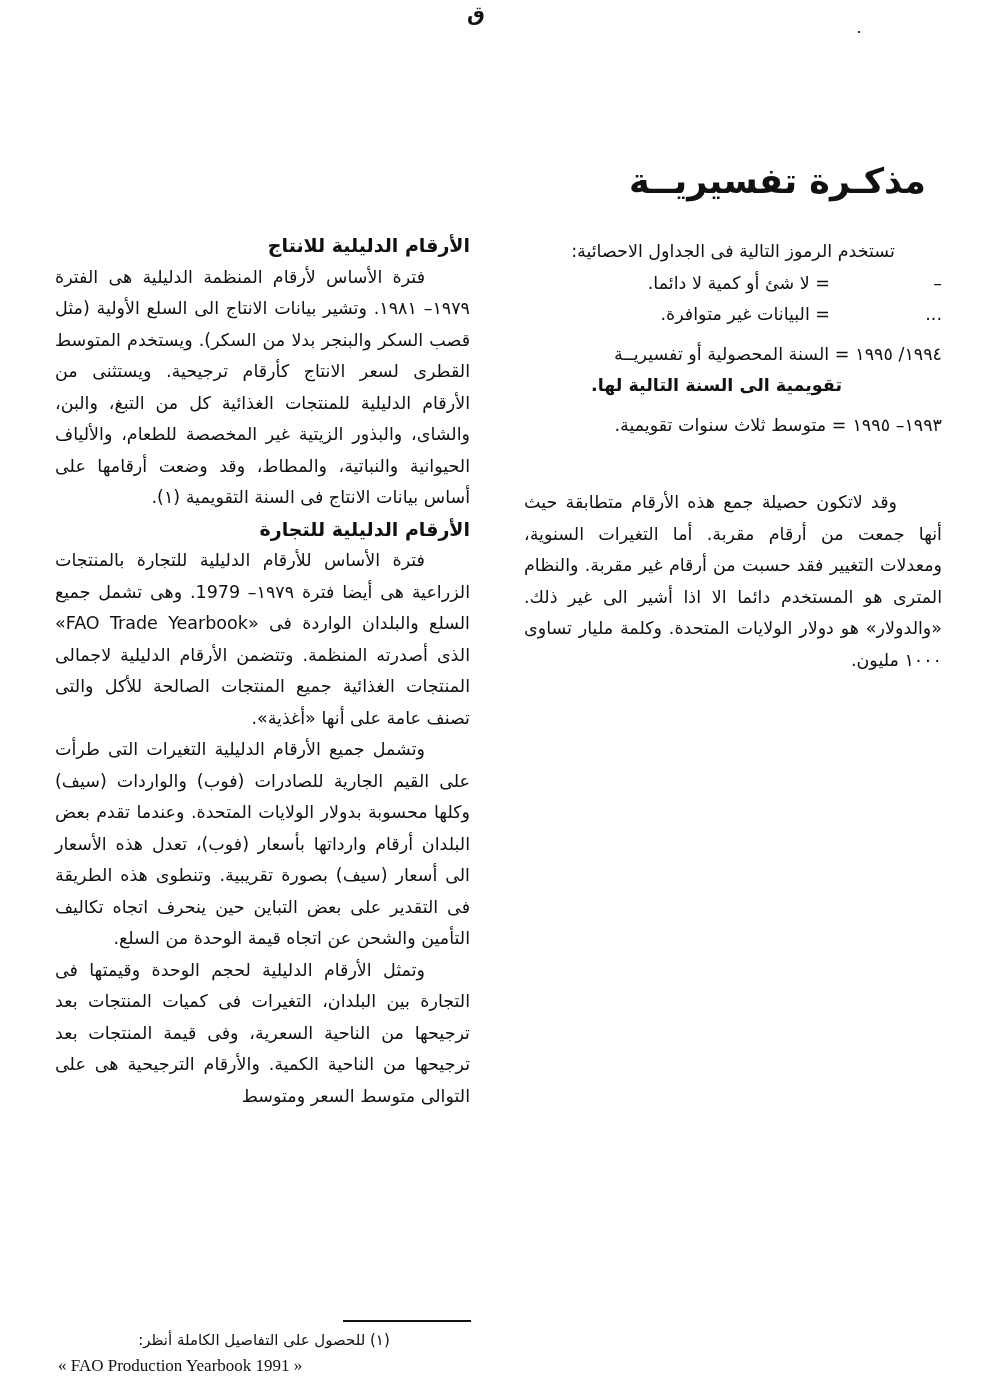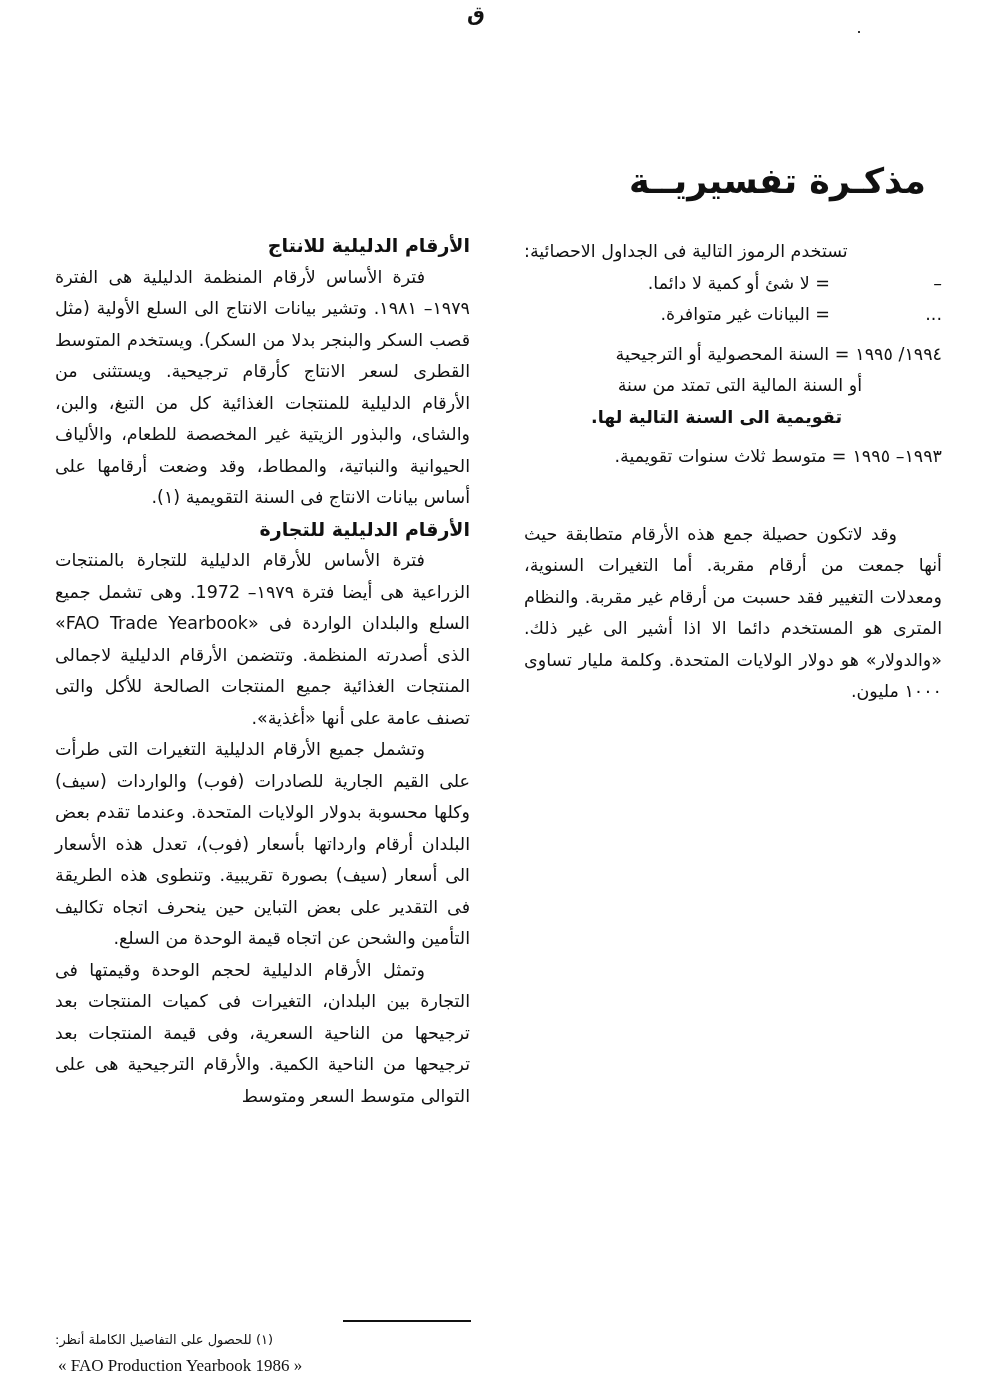--- a/index.html
+++ b/index.html
@@ -58,21 +58,21 @@
     left: 55px;
     width: 415px;
   }
   .symbols {
     margin: 0;
     padding: 0;
     list-style: none;
   }
   .symbols .intro {
     display: block;
-    text-align: left;
+    text-align: center;
   }
   .sym-row {
     display: flex;
     flex-direction: row;
     align-items: baseline;
   }
   .sym-key {
     width: 112px;
     flex: none;
     text-align: right;
@@ -116,22 +116,22 @@
     width: 128px;
     height: 2px;
     background: #111;
   }
   .footnote {
     position: absolute;
     top: 1328px;
     left: 55px;
     width: 418px;
     direction: rtl;
-    text-align: left;
-    font-size: 13px;
+    text-align: center;
+    font-size: 15px;
     line-height: 24px;
   }
   .footnote-ref {
     position: absolute;
     top: 1356px;
     left: 58px;
     direction: ltr;
     font-family: "Liberation Serif", "DejaVu Serif", serif;
     font-size: 17px;
   }
@@ -151,38 +151,37 @@
     <div class="sym-row">
       <span class="sym-key">–</span>
       <span class="sym-val">= لا شئ أو كمية لا دائما.</span>
     </div>
     <div class="sym-row">
       <span class="sym-key">...</span>
       <span class="sym-val">= البيانات غير متوافرة.</span>
     </div>
     <div class="sym-row">
       <span class="sym-key wide">١٩٩٤/ ١٩٩٥</span>
-      <span class="sym-val">= السنة المحصولية أو الترجيحية</span>
+      <span class="sym-val">= السنة المحصولية أو تفسيريــة</span>
     </div>
-    <div class="sym-cont">أو السنة المالية التى تمتد من سنة</div>
     <div class="sym-cont deeper">تقويمية الى السنة التالية لها.</div>
     <div class="sym-row">
       <span class="sym-key wide">١٩٩٣– ١٩٩٥</span>
       <span class="sym-val">= متوسط ثلاث سنوات تقويمية.</span>
     </div>
   </div>
 
   <p class="para para-gap" style="margin-top:46px;">وقد لاتكون حصيلة جمع هذه الأرقام متطابقة حيث أنها جمعت من أرقام مقربة. أما التغيرات السنوية، ومعدلات التغيير فقد حسبت من أرقام غير مقربة. والنظام المترى هو المستخدم دائما الا اذا أشير الى غير ذلك. «والدولار» هو دولار الولايات المتحدة. وكلمة مليار تساوى ١٠٠٠ مليون.</p>
 </div>
 
 <div class="col col-left">
   <h2 class="section-heading">الأرقام الدليلية للانتاج</h2>
   <p class="para">فترة الأساس لأرقام المنظمة الدليلية هى الفترة ١٩٧٩– ١٩٨١. وتشير بيانات الانتاج الى السلع الأولية (مثل قصب السكر والبنجر بدلا من السكر). ويستخدم المتوسط القطرى لسعر الانتاج كأرقام ترجيحية. ويستثنى من الأرقام الدليلية للمنتجات الغذائية كل من التبغ، والبن، والشاى، والبذور الزيتية غير المخصصة للطعام، والألياف الحيوانية والنباتية، والمطاط، وقد وضعت أرقامها على أساس بيانات الانتاج فى السنة التقويمية (١).</p>
 
   <h2 class="section-heading section-gap">الأرقام الدليلية للتجارة</h2>
-  <p class="para">فترة الأساس للأرقام الدليلية للتجارة بالمنتجات الزراعية هى أيضا فترة ١٩٧٩– 1972. وهى تشمل جميع السلع والبلدان الواردة فى «FAO Trade Yearbook» الذى أصدرته المنظمة. وتتضمن الأرقام الدليلية لاجمالى المنتجات الغذائية جميع المنتجات الصالحة للأكل والتى تصنف عامة على أنها «أغذية».</p>
+  <p class="para">فترة الأساس للأرقام الدليلية للتجارة بالمنتجات الزراعية هى أيضا فترة ١٩٧٩– 1979. وهى تشمل جميع السلع والبلدان الواردة فى «FAO Trade Yearbook» الذى أصدرته المنظمة. وتتضمن الأرقام الدليلية لاجمالى المنتجات الغذائية جميع المنتجات الصالحة للأكل والتى تصنف عامة على أنها «أغذية».</p>
   <p class="para">وتشمل جميع الأرقام الدليلية التغيرات التى طرأت على القيم الجارية للصادرات (فوب) والواردات (سيف) وكلها محسوبة بدولار الولايات المتحدة. وعندما تقدم بعض البلدان أرقام وارداتها بأسعار (فوب)، تعدل هذه الأسعار الى أسعار (سيف) بصورة تقريبية. وتنطوى هذه الطريقة فى التقدير على بعض التباين حين ينحرف اتجاه تكاليف التأمين والشحن عن اتجاه قيمة الوحدة من السلع.</p>
   <p class="para">وتمثل الأرقام الدليلية لحجم الوحدة وقيمتها فى التجارة بين البلدان، التغيرات فى كميات المنتجات بعد ترجيحها من الناحية السعرية، وفى قيمة المنتجات بعد ترجيحها من الناحية الكمية. والأرقام الترجيحية هى على التوالى متوسط السعر ومتوسط</p>
 </div>
 
 <div class="footnote-rule"></div>
 <div class="footnote">(١) للحصول على التفاصيل الكاملة أنظر:</div>
-<div class="footnote-ref">« FAO Production Yearbook 1986 »</div>
+<div class="footnote-ref">« FAO Production Yearbook 1991 »</div>
 
 </body></html>

